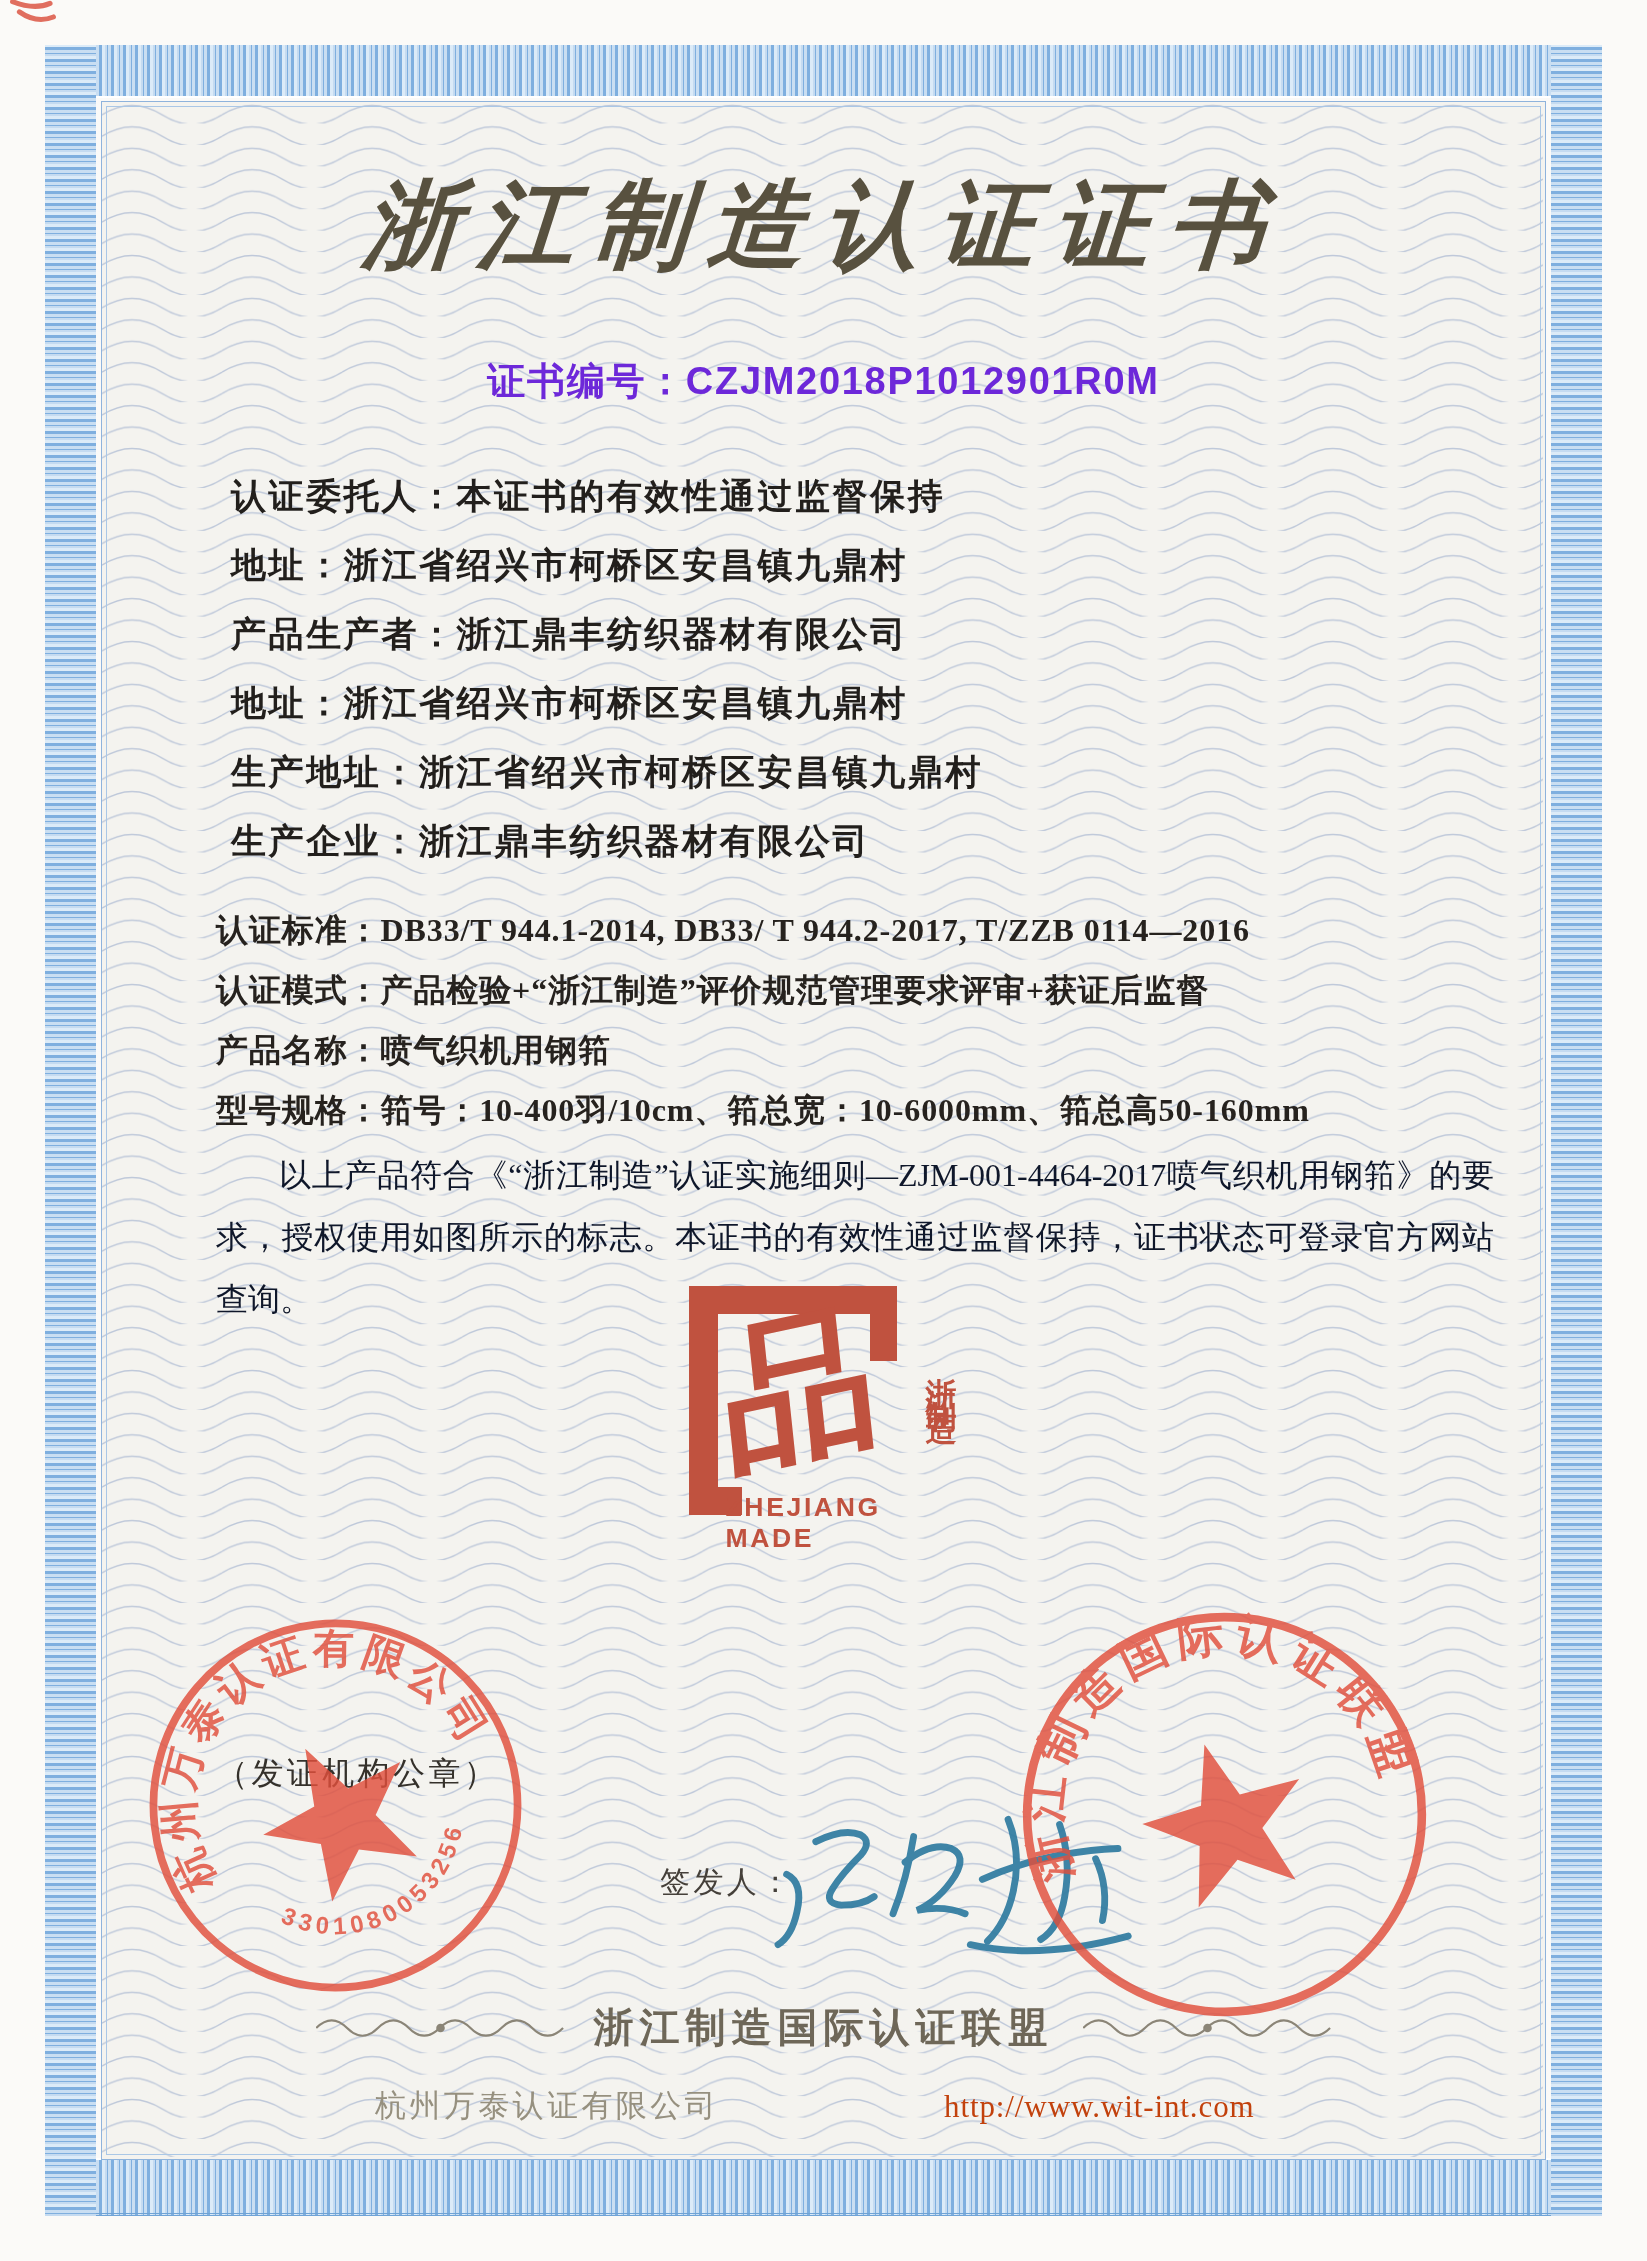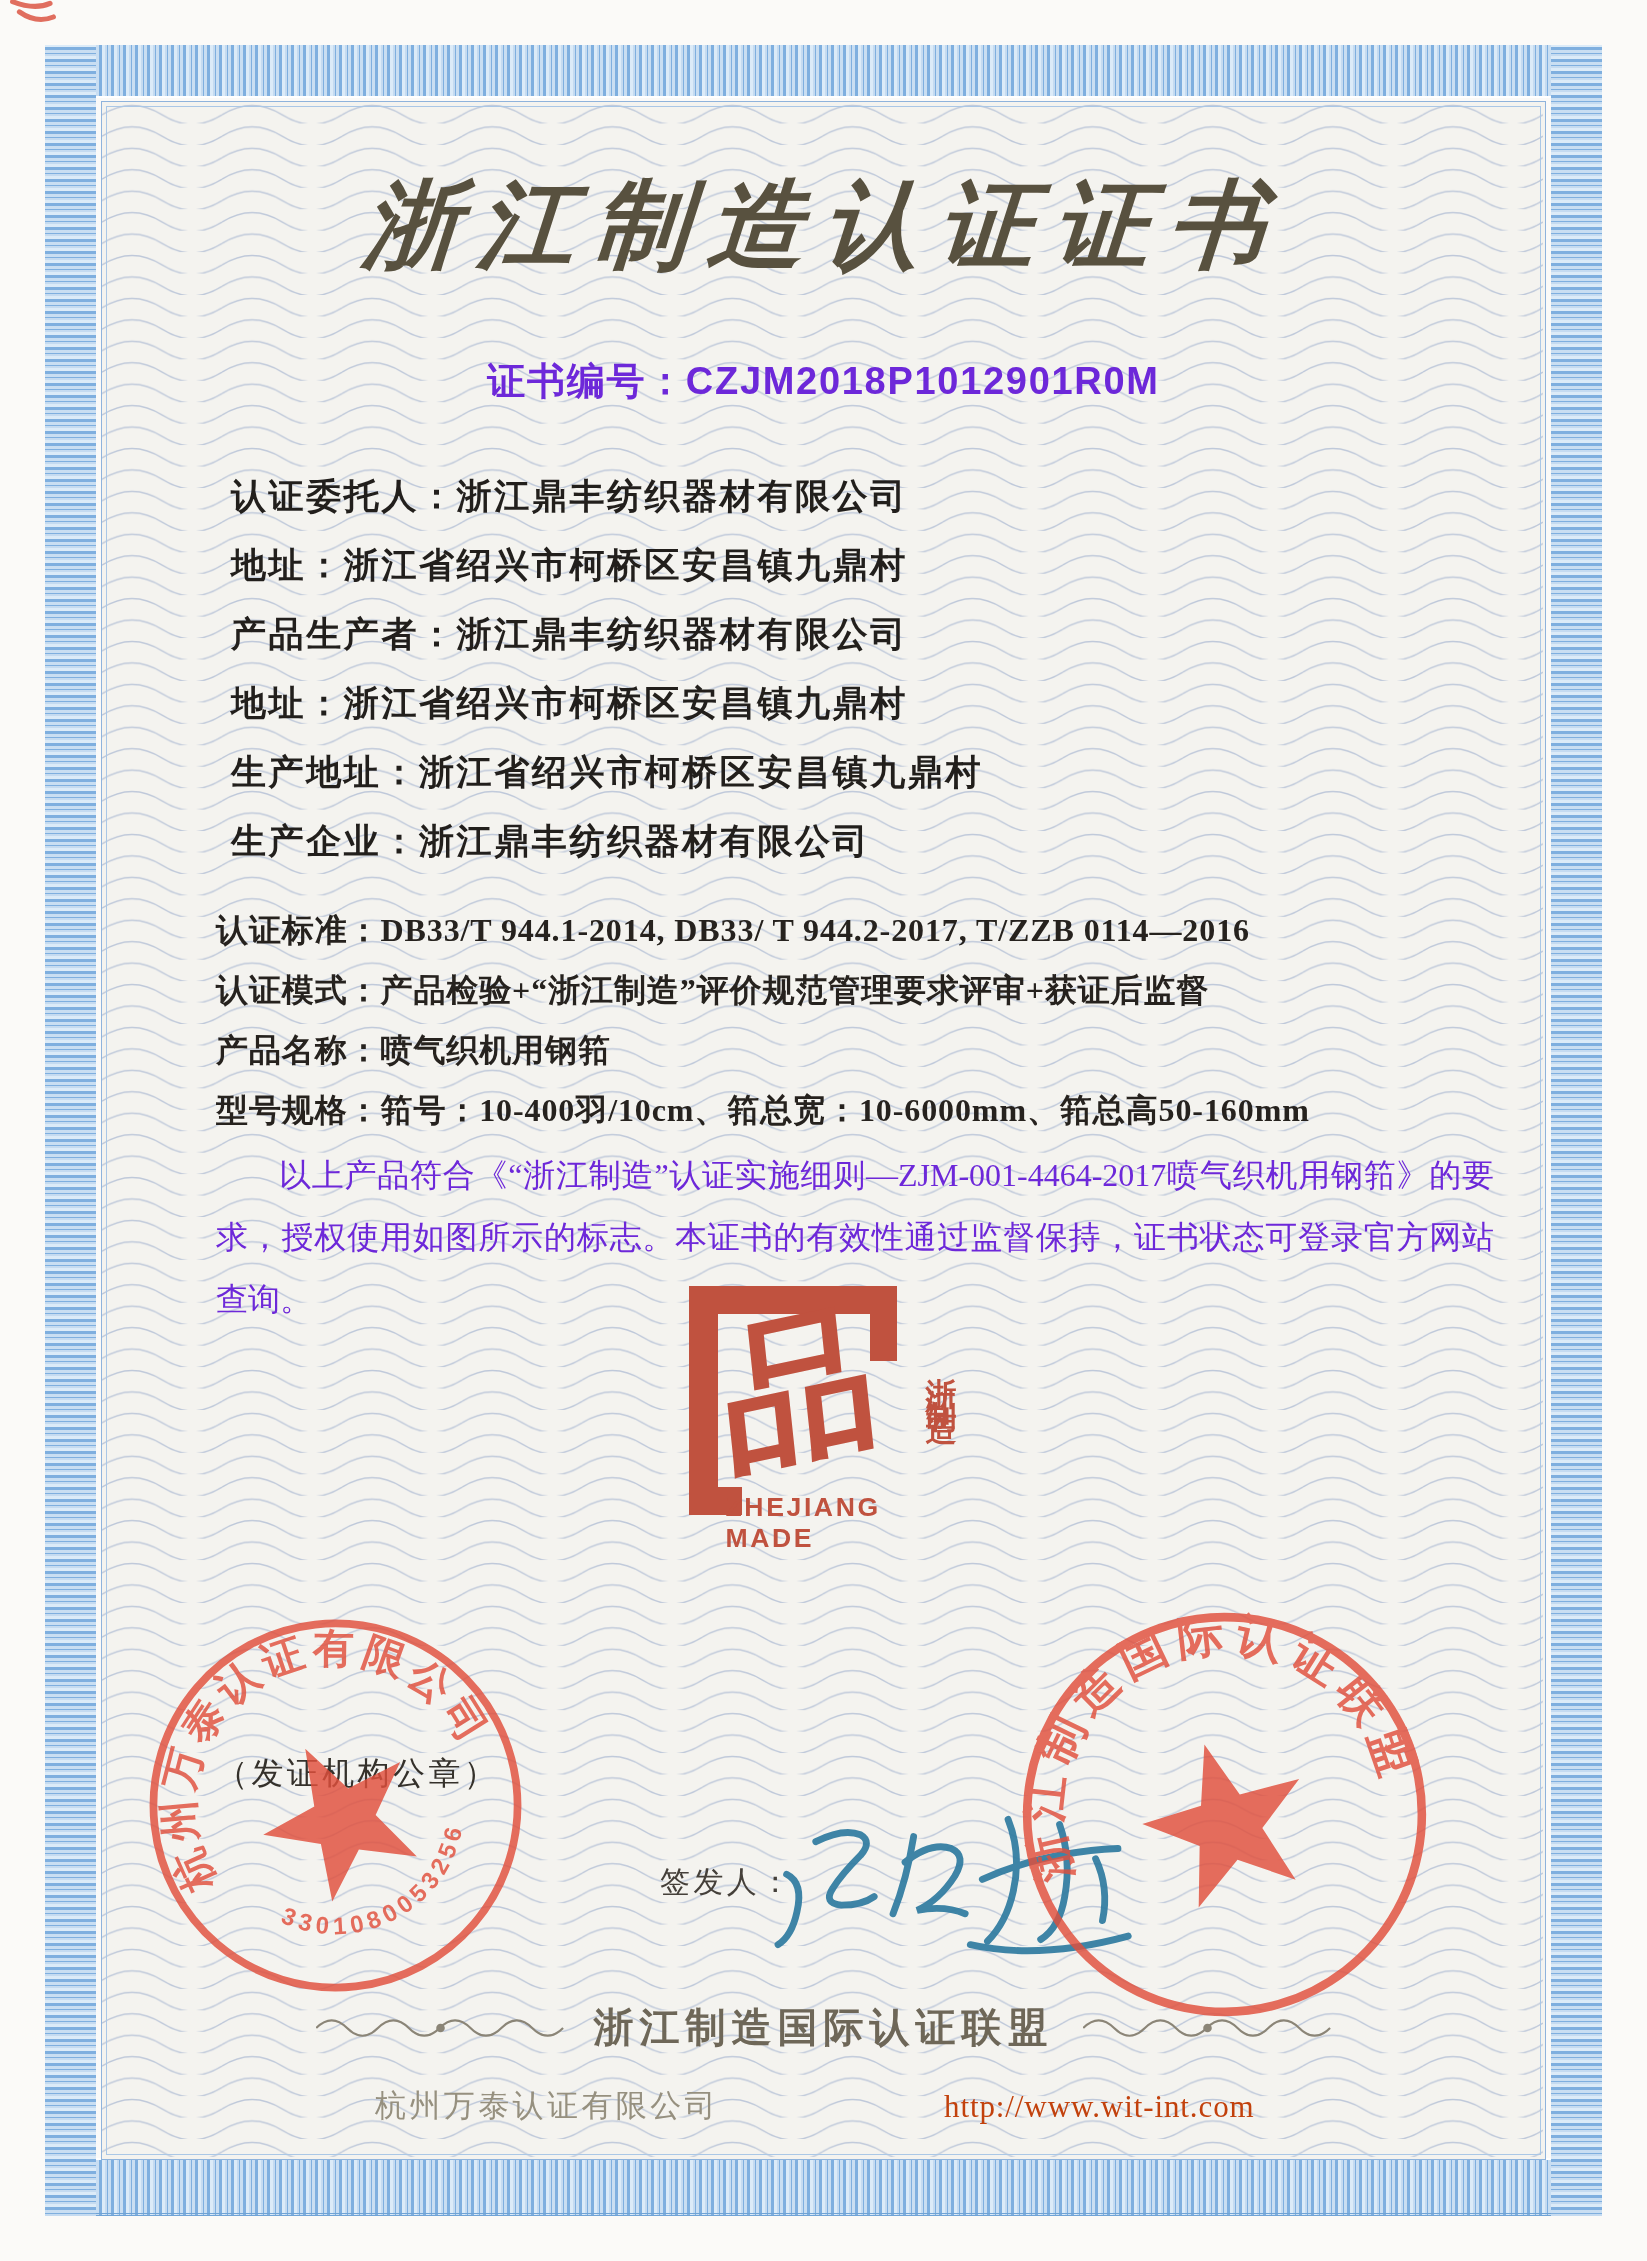--- a/index.html
+++ b/index.html
@@ -30,21 +30,21 @@
 
   
   .title{top:60px;left:0;right:0;text-align:center;font-size:96px;font-weight:bold;
          font-style:italic;letter-spacing:19px;color:#58513f;transform:skewX(-4deg);}
   .certno{top:254px;left:0;right:0;text-align:center;font-size:38px;font-weight:bold;
           color:#6d28d9;font-family:"Liberation Sans","DejaVu Sans",sans-serif;letter-spacing:1.7px;}
   .info{left:129px;top:360px;font-size:35px;font-weight:bold;color:#221f1c;letter-spacing:2.6px;}
   .info div{height:69px;line-height:69px;}
   .specs{left:114px;top:798px;font-size:32px;font-weight:bold;color:#26221e;letter-spacing:0.9px;}
   .specs div{height:60px;line-height:60px;}
-  .statement{left:114px;top:1042px;width:1278px;font-size:32px;color:#6d28d9;line-height:62px;
+  .statement{left:114px;top:1042px;width:1278px;font-size:32px;color:#0f172a;line-height:62px;
              text-indent:63px;text-align:justify;}
   .dates{left:114px;top:1472px;font-size:34px;font-weight:bold;color:#26221e;letter-spacing:1.7px;}
   .dates div{height:69px;line-height:69px;}
   .sealnote{left:114px;top:1650px;font-size:32px;color:#35312b;letter-spacing:3.4px;}
   .signer{left:558px;top:1760px;font-size:30px;color:#45403a;letter-spacing:3.4px;}
 
   
   .logo{top:1174px;left:50%;transform:translateX(-50%);width:296px;height:266px;}
   .logo .bar{position:absolute;background:#c0523f;}
   .logo .bar.l{left:13.7px;top:10.3px;width:29px;height:228px;}
@@ -101,21 +101,21 @@
       <rect x="0" y="0" width="1680" height="2396" fill="url(#wv)"></rect>
     </svg>
 
     <div class="layer title">浙江制造认证证书</div>
 
     <div class="layer certno">
       <span>证书编号：</span><span>CZJM2018P1012901R0M</span>
     </div>
 
     <div class="layer info">
-      <div>认证委托人：浙江鼎丰纺织器材有限公司</div>
+      <div>认证委托人：本证书的有效性通过监督保持</div>
       <div>地址：浙江省绍兴市柯桥区安昌镇九鼎村</div>
       <div>产品生产者：浙江鼎丰纺织器材有限公司</div>
       <div>地址：浙江省绍兴市柯桥区安昌镇九鼎村</div>
       <div>生产地址：浙江省绍兴市柯桥区安昌镇九鼎村</div>
       <div>生产企业：浙江鼎丰纺织器材有限公司</div>
     </div>
 
     <div class="layer specs">
       <div>认证标准：DB33/T 944.1-2014, DB33/ T 944.2-2017, T/ZZB 0114—2016</div>
       <div>认证模式：产品检验+“浙江制造”评价规范管理要求评审+获证后监督</div>

